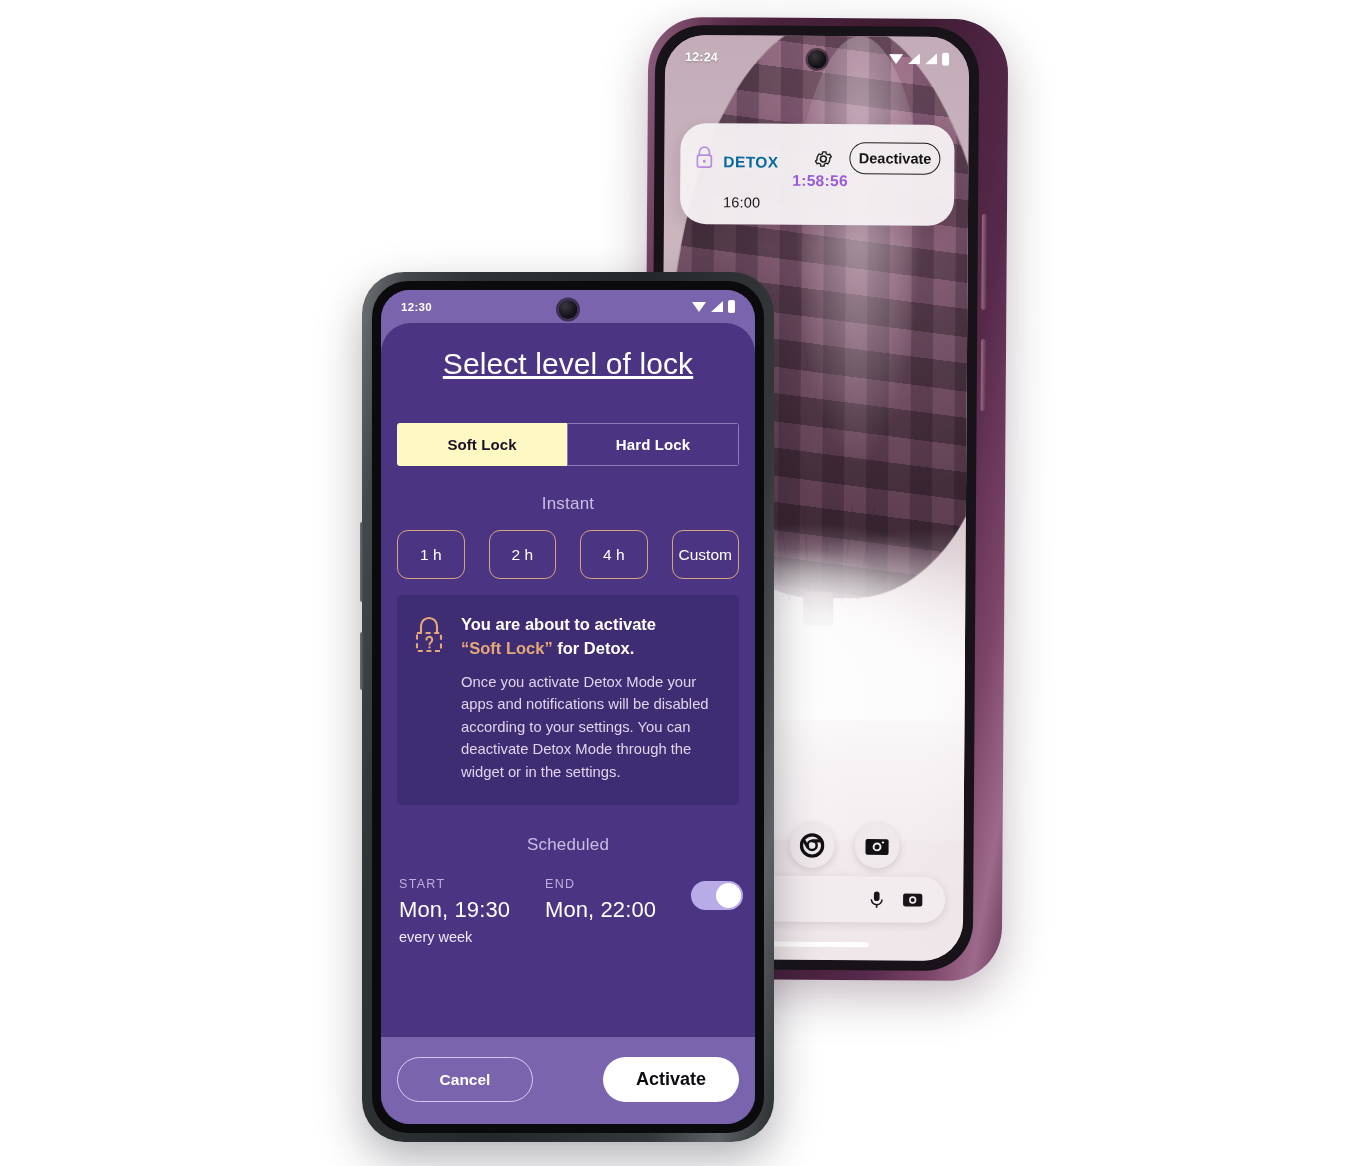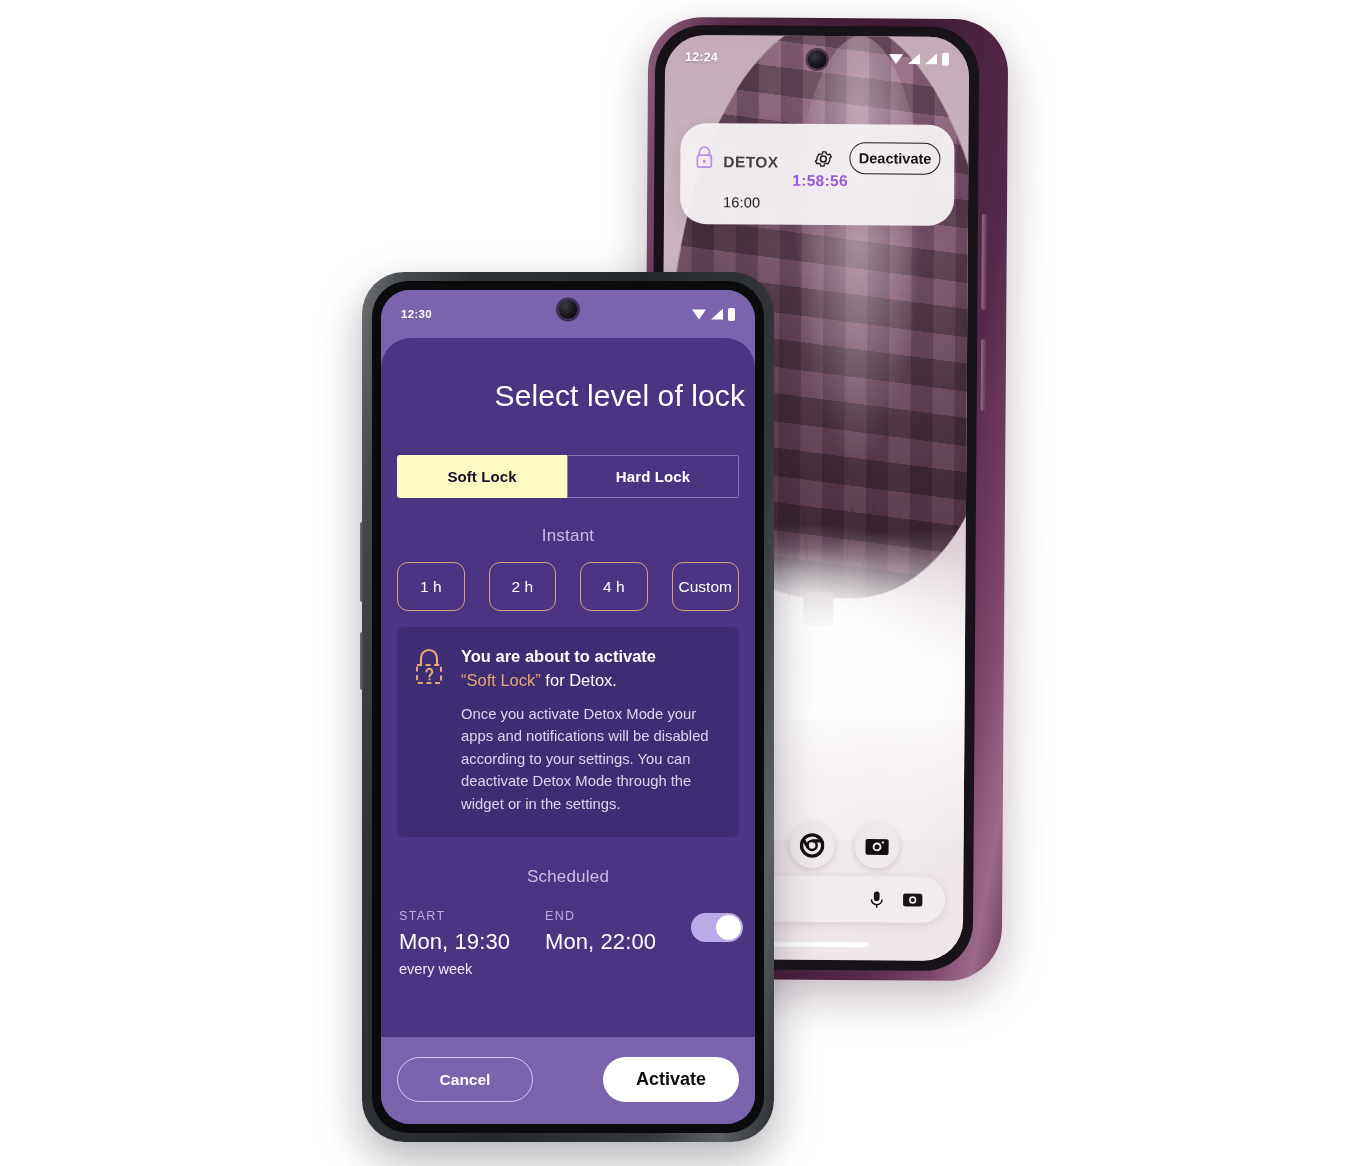--- a/index.html
+++ b/index.html
@@ -107,21 +107,21 @@
     position: absolute; left: 16px; top: 88px; right: 14px;
     background: #f4f0f2; border-radius: 26px;
     padding: 12px 14px 14px 14px;
     box-shadow: 0 6px 18px rgba(60,35,55,.16);
     display: flex; align-items: flex-start; gap: 9px;
     opacity: .97;
   }
   #widget-lock { width: 20px; height: 24px; flex: 0 0 auto; margin-top: 10px; }
   .w-col { flex: 1 1 auto; min-width: 0; }
   .w-row1 { display: flex; align-items: center; gap: 14px; }
-  .w-title { font-size: 15.5px; font-weight: 700; color: #404040; letter-spacing: .4px; }
+  .w-title { font-size: 15.5px; font-weight: 700; color: #0369a1; letter-spacing: .4px; }
   .w-timer { font-size: 15.5px; font-weight: 600; color: #9a5ad8; letter-spacing: .3px; margin-top: 36px; }
   .w-sub { font-size: 14.5px; color: #1a1618; margin-top: 5px; letter-spacing: .2px; }
   #widget-gear { width: 22px; height: 22px; margin: 12px 6px 0 2px; flex: 0 0 auto; }
   #deactivate-btn {
     flex: 0 0 auto; margin-top: 6px;
     border: 1.6px solid #1c1a1b; background: transparent;
     border-radius: 20px; padding: 7px 8px;
     font-size: 14.5px; font-weight: 600; color: #131112;
     font-family: "Liberation Sans", sans-serif; cursor: pointer; white-space: nowrap;
   }
@@ -163,40 +163,41 @@
     position: absolute; left: 10px; top: 9px; right: 10px; bottom: 9px;
     background: #0b0b0d; border-radius: 36px;
   }
   #front-screen {
     position: absolute; left: 9px; top: 9px; right: 9px; bottom: 9px;
     border-radius: 29px; overflow: hidden;
     background: #7a64ad;
     display: flex; flex-direction: column;
   }
   #front-status {
-    height: 48px; flex: 0 0 auto; position: relative;
+    height: 33px; flex: 0 0 auto; position: relative;
     display: flex; align-items: center; justify-content: space-between;
     padding: 0 20px; color: #fff; background: #7a64ad;
   }
   #front-status .ftime { font-size: 11.5px; font-weight: 700; letter-spacing: .3px; }
   #front-punch {
     position: absolute; left: 50%; top: 10px; transform: translateX(-50%);
     width: 19px; height: 19px; border-radius: 50%;
     background: radial-gradient(circle at 36% 32%, #3b3740 0%, #17141c 56%, #05040a 100%);
     box-shadow: 0 0 0 2.5px rgba(18,14,24,.6);
   }
   #sheet {
     flex: 1 1 auto; background: #4b3583;
     border-radius: 30px 30px 0 0;
     display: flex; flex-direction: column; overflow: hidden; position: relative;
   }
   #page-title {
-    text-align: right; color: #ffffff;
+    text-align: center; color: #ffffff;
     font-size: 30px; font-weight: 400; letter-spacing: .1px;
-    padding: 41px 10px 0 10px;
+    padding: 24px 10px 0 10px;
+    text-decoration: underline;
   }
   #lock-seg {
     display: flex; margin: 42px 16px 0 16px; height: 43px;
     border-radius: 3px; overflow: hidden;
   }
   .seg {
     flex: 1 1 0; display: flex; align-items: center; justify-content: center;
     font-size: 15px; font-weight: 700; cursor: pointer; letter-spacing: .1px;
   }
   .seg.active { background: #fef9c3; color: #1d1028; }
@@ -217,21 +218,21 @@
     display: flex; align-items: center; justify-content: center; cursor: pointer;
   }
   #info-card {
     margin: 16px 16px 0 16px; background: #3e2d72;
     border-radius: 5px; padding: 18px 16px 22px 14px;
     display: flex; gap: 14px;
   }
   #info-lock { width: 36px; height: 40px; flex: 0 0 auto; margin-top: 2px; }
   .info-txt { flex: 1 1 auto; min-width: 0; }
   .info-h1 { color: #ffffff; font-size: 16.5px; font-weight: 700; line-height: 1.45; }
-  .info-h2 { font-size: 16.5px; font-weight: 400; line-height: 1.45; color: #ffffff; }
+  .info-h2 { font-size: 16.5px; font-weight: 700; line-height: 1.45; color: #ffffff; }
   .info-h2 .q { color: #e5a878; }
   .info-body {
     color: #ded6ef; font-size: 14.8px; line-height: 1.52; margin-top: 10px; font-weight: 400;
   }
   #sched-label { margin-top: 30px; }
   #sched-row {
     display: flex; align-items: flex-start; margin: 22px 18px 0 18px; gap: 14px;
   }
   .sched-col { flex: 0 0 auto; }
   .sched-col.start { width: 132px; }

